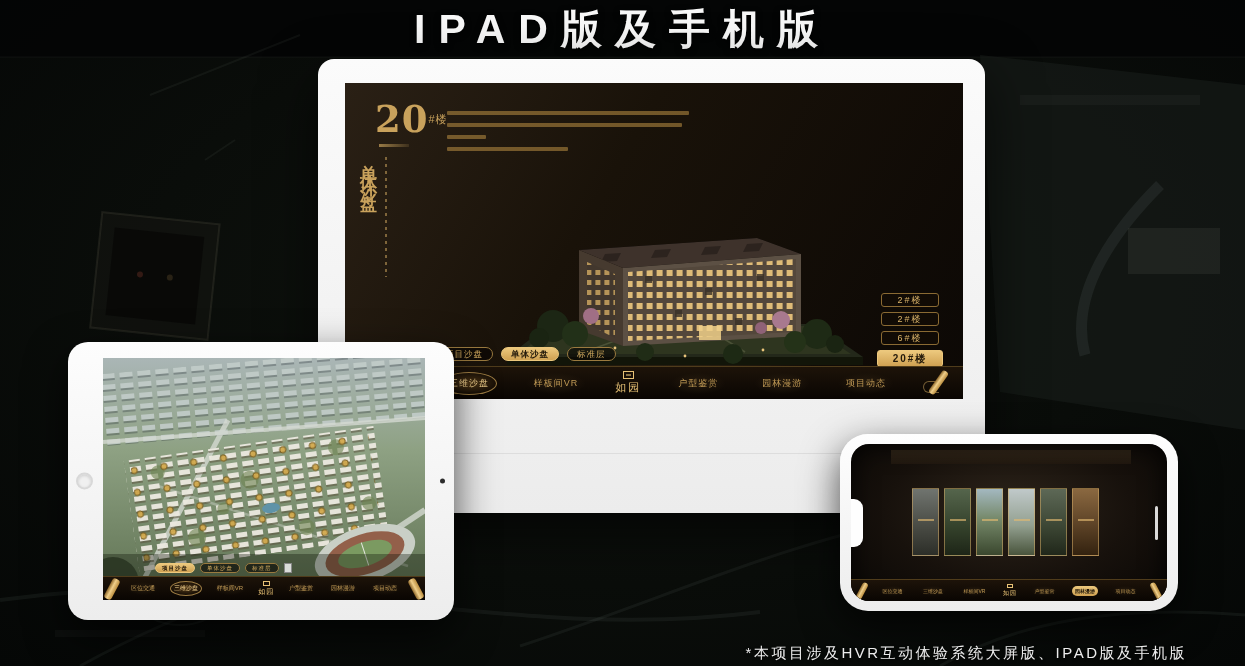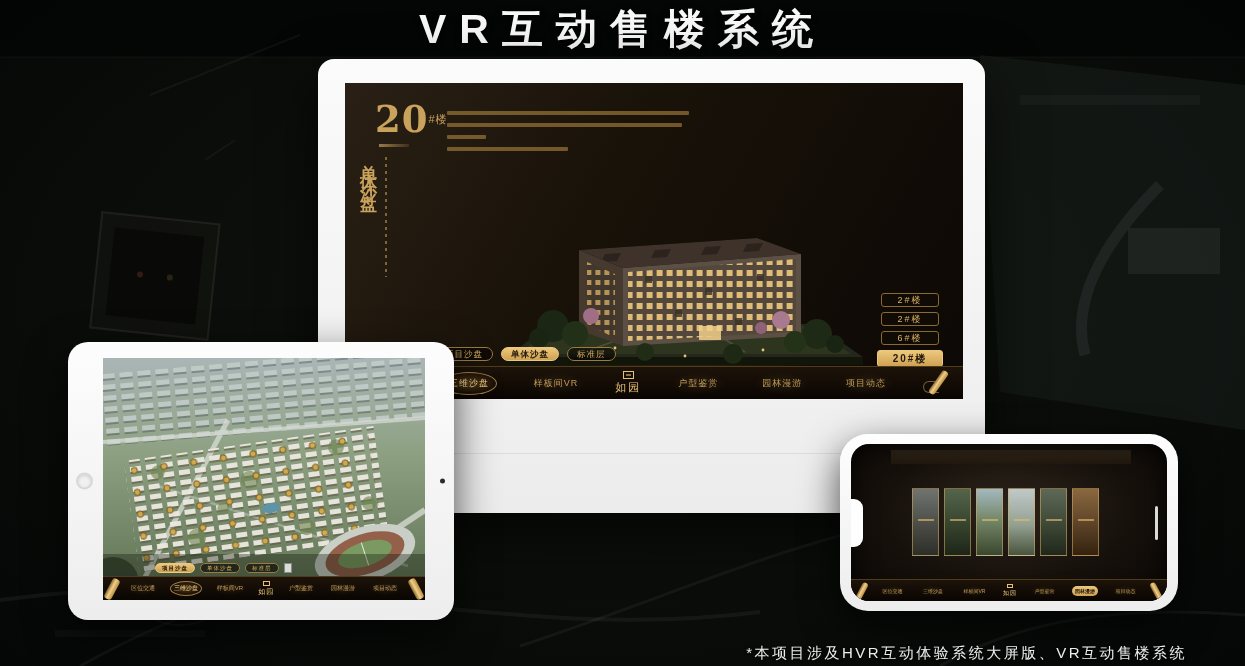--- a/index.html
+++ b/index.html
@@ -182,21 +182,21 @@
     <g stroke="rgba(130,160,140,0.09)" fill="none">
       <path d="M0,600 C300,560 500,645 760,612" stroke-width="4"></path>
       <path d="M80,666 C200,600 330,560 430,540" stroke-width="3"></path>
       <path d="M520,646 C660,600 780,545 905,520" stroke-width="3"></path>
       <circle cx="180" cy="565" r="60" stroke-width="2"></circle>
       <path d="M940,666 C1020,620 1120,605 1245,615" stroke-width="3"></path>
     </g>
     <rect x="55" y="630" width="150" height="7" fill="rgba(255,255,255,0.03)"></rect>
   </svg>
 
-  <div class="page-title">VR互动售楼系统</div>
+  <div class="page-title">IPAD版及手机版</div>
 
   <div class="monitor">
     <div class="monitor-screen">
 
       <div class="headline">
         <span class="hl-num">20</span><span class="hl-unit">#楼</span>
         <div class="hl-dashes"></div>
       </div>
       <div class="hl-vertical">单体沙盘</div>
       <div class="hl-en"></div>
@@ -431,15 +431,15 @@
         <div class="nav-item">户型鉴赏</div>
         <div class="nav-item active">园林漫游</div>
         <div class="nav-item">项目动态</div>
         <div class="mini-scroll flip"></div>
       </div>
     </div>
     <div class="notch"></div>
     <div class="home-indicator"></div>
   </div>
 
-  <div class="footnote">*本项目涉及HVR互动体验系统大屏版、VR互动售楼系统</div>
+  <div class="footnote">*本项目涉及HVR互动体验系统大屏版、IPAD版及手机版</div>
 
 </div>
 
 </body></html>

